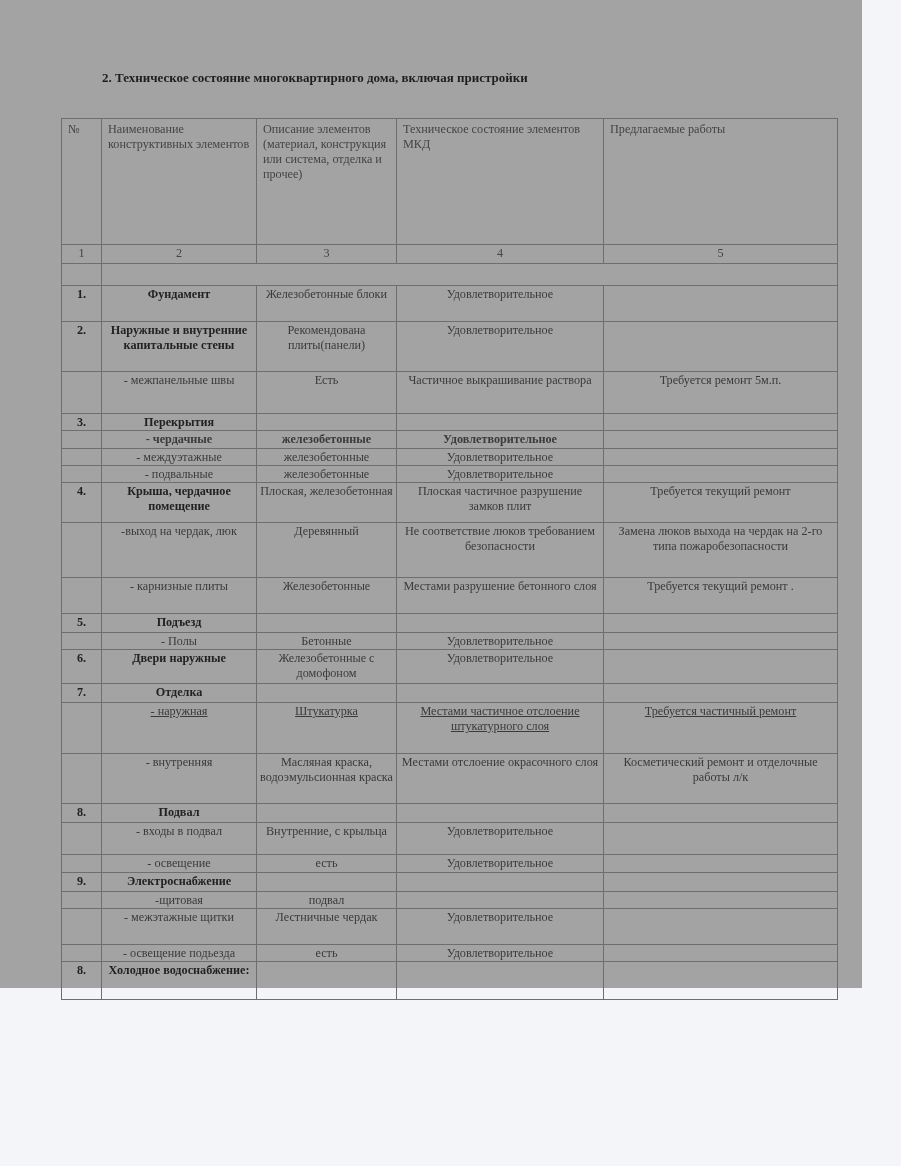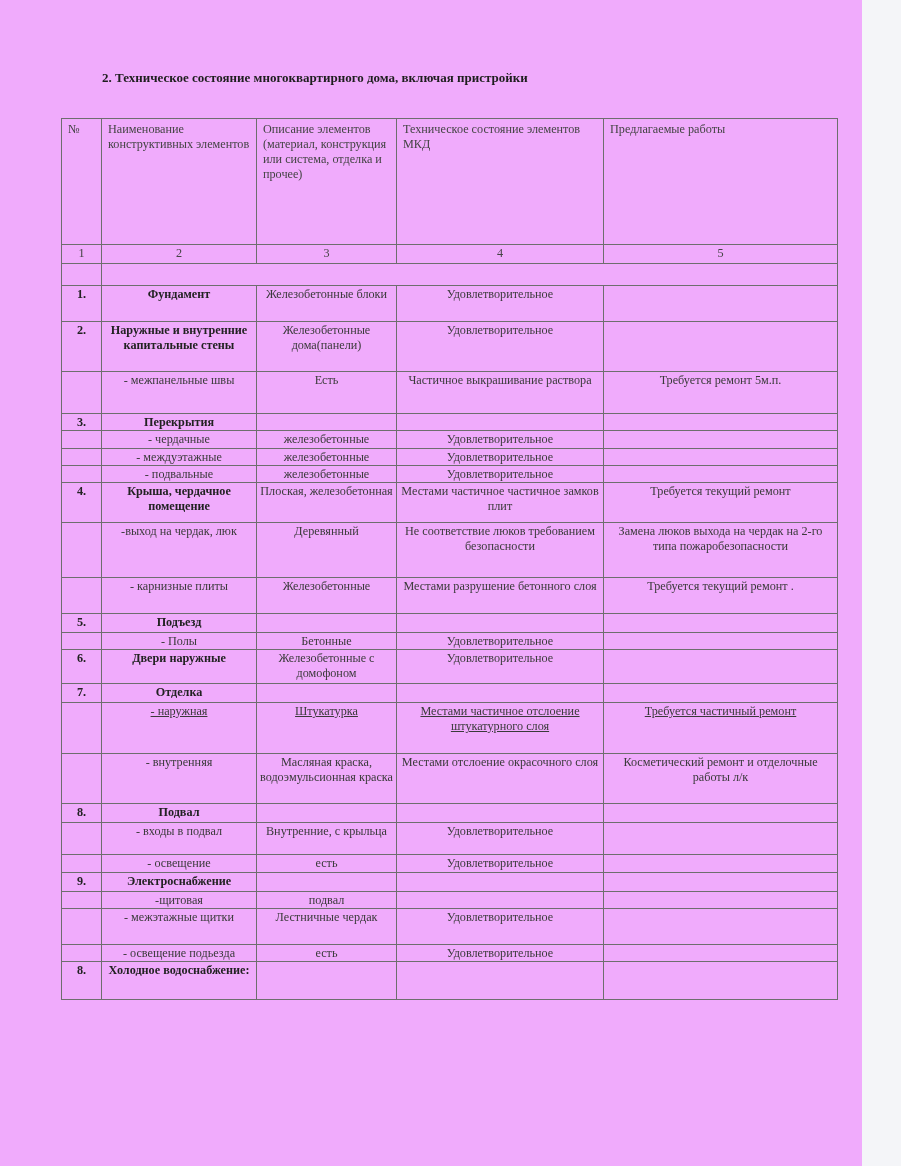--- a/index.html
+++ b/index.html
@@ -1,18 +1,18 @@
 <!DOCTYPE html>
 <html><head>
 <meta charset="utf-8">
 <style>
   html, body { margin:0; padding:0; }
   body { width:901px; height:1166px; background:#f4f5f8; position:relative; overflow:hidden;
          font-family:"Liberation Serif","DejaVu Serif",serif; color:#3a3a3a; }
-  .page { position:absolute; left:0; top:0; width:862px; height:1166px; background:#f0abfc; }
+  .page { position:absolute; left:0; top:0; width:862px; height:988px; background:#a3a3a3; }
   .title { position:absolute; left:102px; top:70px; font-size:13px; font-weight:bold; color:#1e1e1e; white-space:nowrap; }
   table { border-collapse:collapse; position:absolute; table-layout:fixed; }
   td { border:1px solid #6e6e6e; font-size:12.2px; line-height:15px; vertical-align:top; padding:0 4px; overflow:hidden; }
   .hdr td { text-align:left; padding:3px 6px 0 6px; color:#444; }
   .hdr tr.nums td { text-align:center; padding:1px 0 0 0; height:17px; }
   .body td { text-align:center; padding:1px 3px 0 3px; }
   .body td.num { font-weight:bold; color:#222; }
   .body td.name.bold { font-weight:bold; color:#222; }
   .spacer td { height:18px; }
 </style>
@@ -64,39 +64,39 @@
         <tr style="height: 36px;">
           <td class="num">1.</td>
           <td class="name bold">Фундамент</td>
           <td>Железобетонные блоки</td>
           <td>Удовлетворительное</td>
           <td></td>
         </tr>
         <tr style="height: 50px;">
           <td class="num">2.</td>
           <td class="name bold">Наружные и внутренние капитальные стены</td>
-          <td>Железобетонные дома(панели)</td>
+          <td>Рекомендована плиты(панели)</td>
           <td>Удовлетворительное</td>
           <td></td>
         </tr>
         <tr style="height: 42px;">
           <td class="num"></td>
           <td class="name">- межпанельные швы</td>
           <td>Есть</td>
           <td>Частичное выкрашивание раствора</td>
           <td>Требуется ремонт 5м.п.</td>
         </tr>
         <tr style="height: 15px;">
           <td class="num">3.</td>
           <td class="name bold">Перекрытия</td>
           <td></td>
           <td></td>
           <td></td>
         </tr>
-        <tr style="height: 18px;">
+        <tr style="height: 18px; font-weight: bold;">
           <td class="num"></td>
           <td class="name">- чердачные</td>
           <td>железобетонные</td>
           <td>Удовлетворительное</td>
           <td></td>
         </tr>
         <tr style="height: 17px;">
           <td class="num"></td>
           <td class="name">- междуэтажные</td>
           <td>железобетонные</td>
@@ -107,21 +107,21 @@
           <td class="num"></td>
           <td class="name">- подвальные</td>
           <td>железобетонные</td>
           <td>Удовлетворительное</td>
           <td></td>
         </tr>
         <tr style="height: 40px;">
           <td class="num">4.</td>
           <td class="name bold">Крыша, чердачное помещение</td>
           <td>Плоская, железобетонная</td>
-          <td>Местами частичное частичное замков плит</td>
+          <td>Плоская частичное разрушение замков плит</td>
           <td>Требуется текущий ремонт</td>
         </tr>
         <tr style="height: 55px;">
           <td class="num"></td>
           <td class="name">-выход на чердак, люк</td>
           <td>Деревянный</td>
           <td>Не соответствие люков требованием безопасности</td>
           <td>Замена люков выхода на чердак на 2-го типа пожаробезопасности</td>
         </tr>
         <tr style="height: 36px;">

